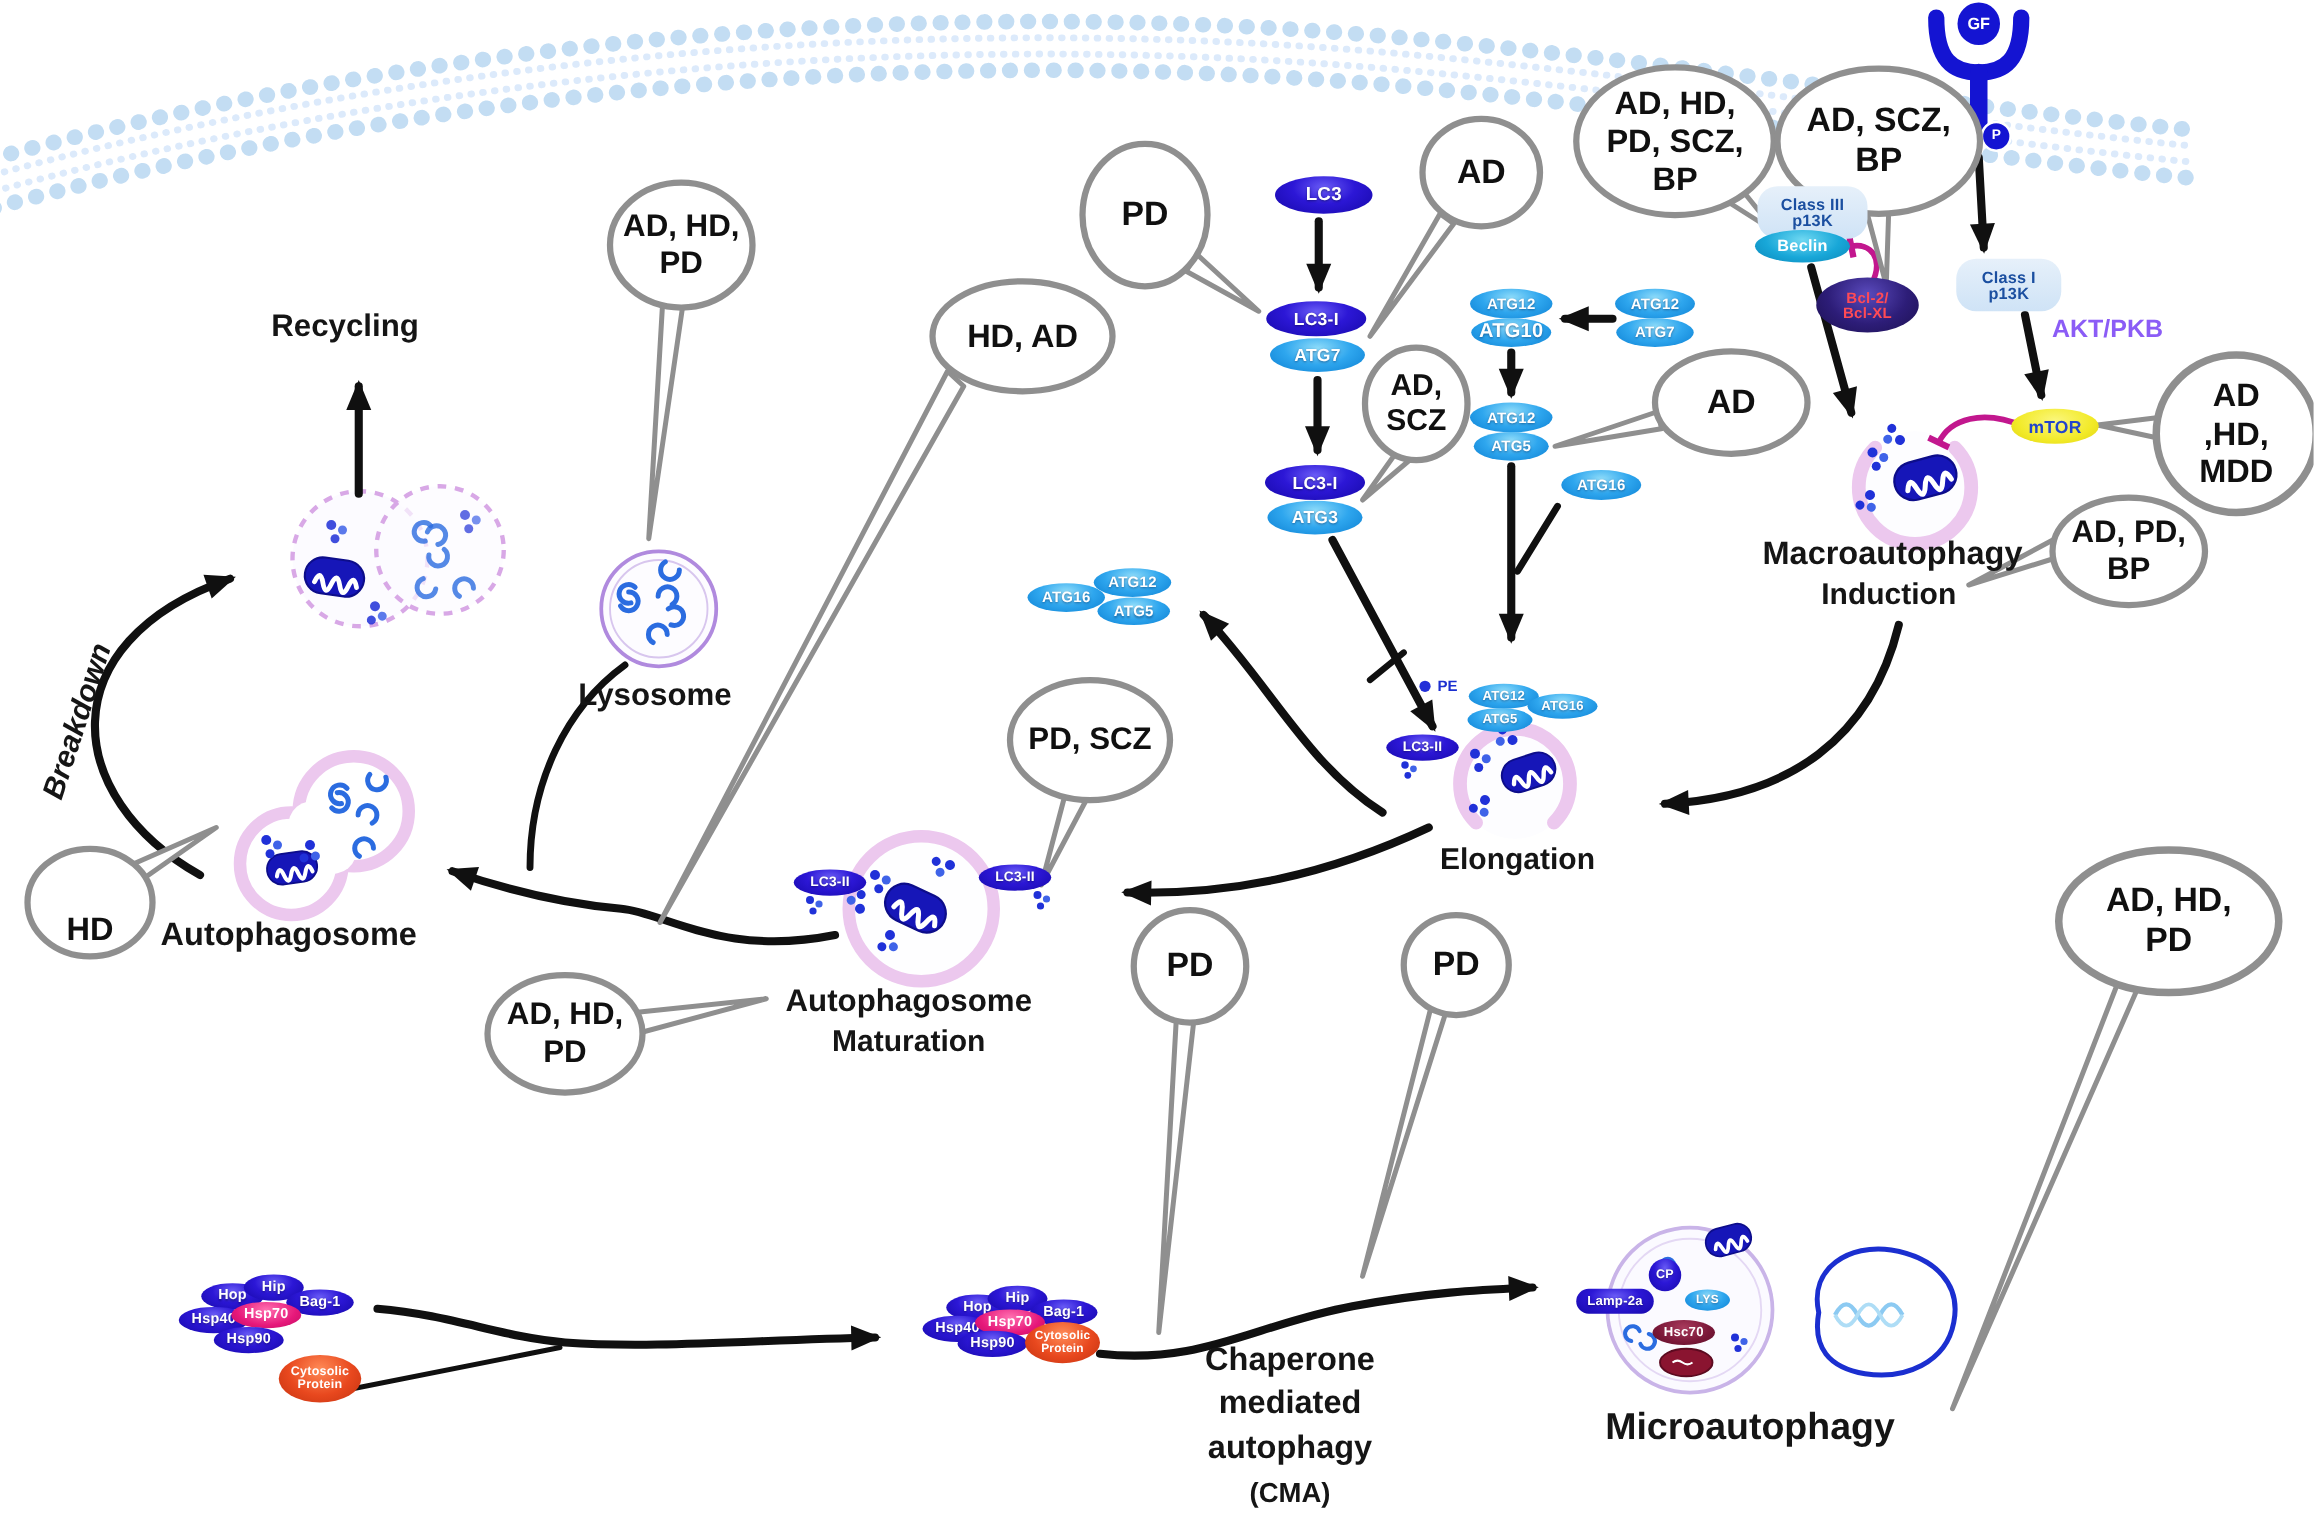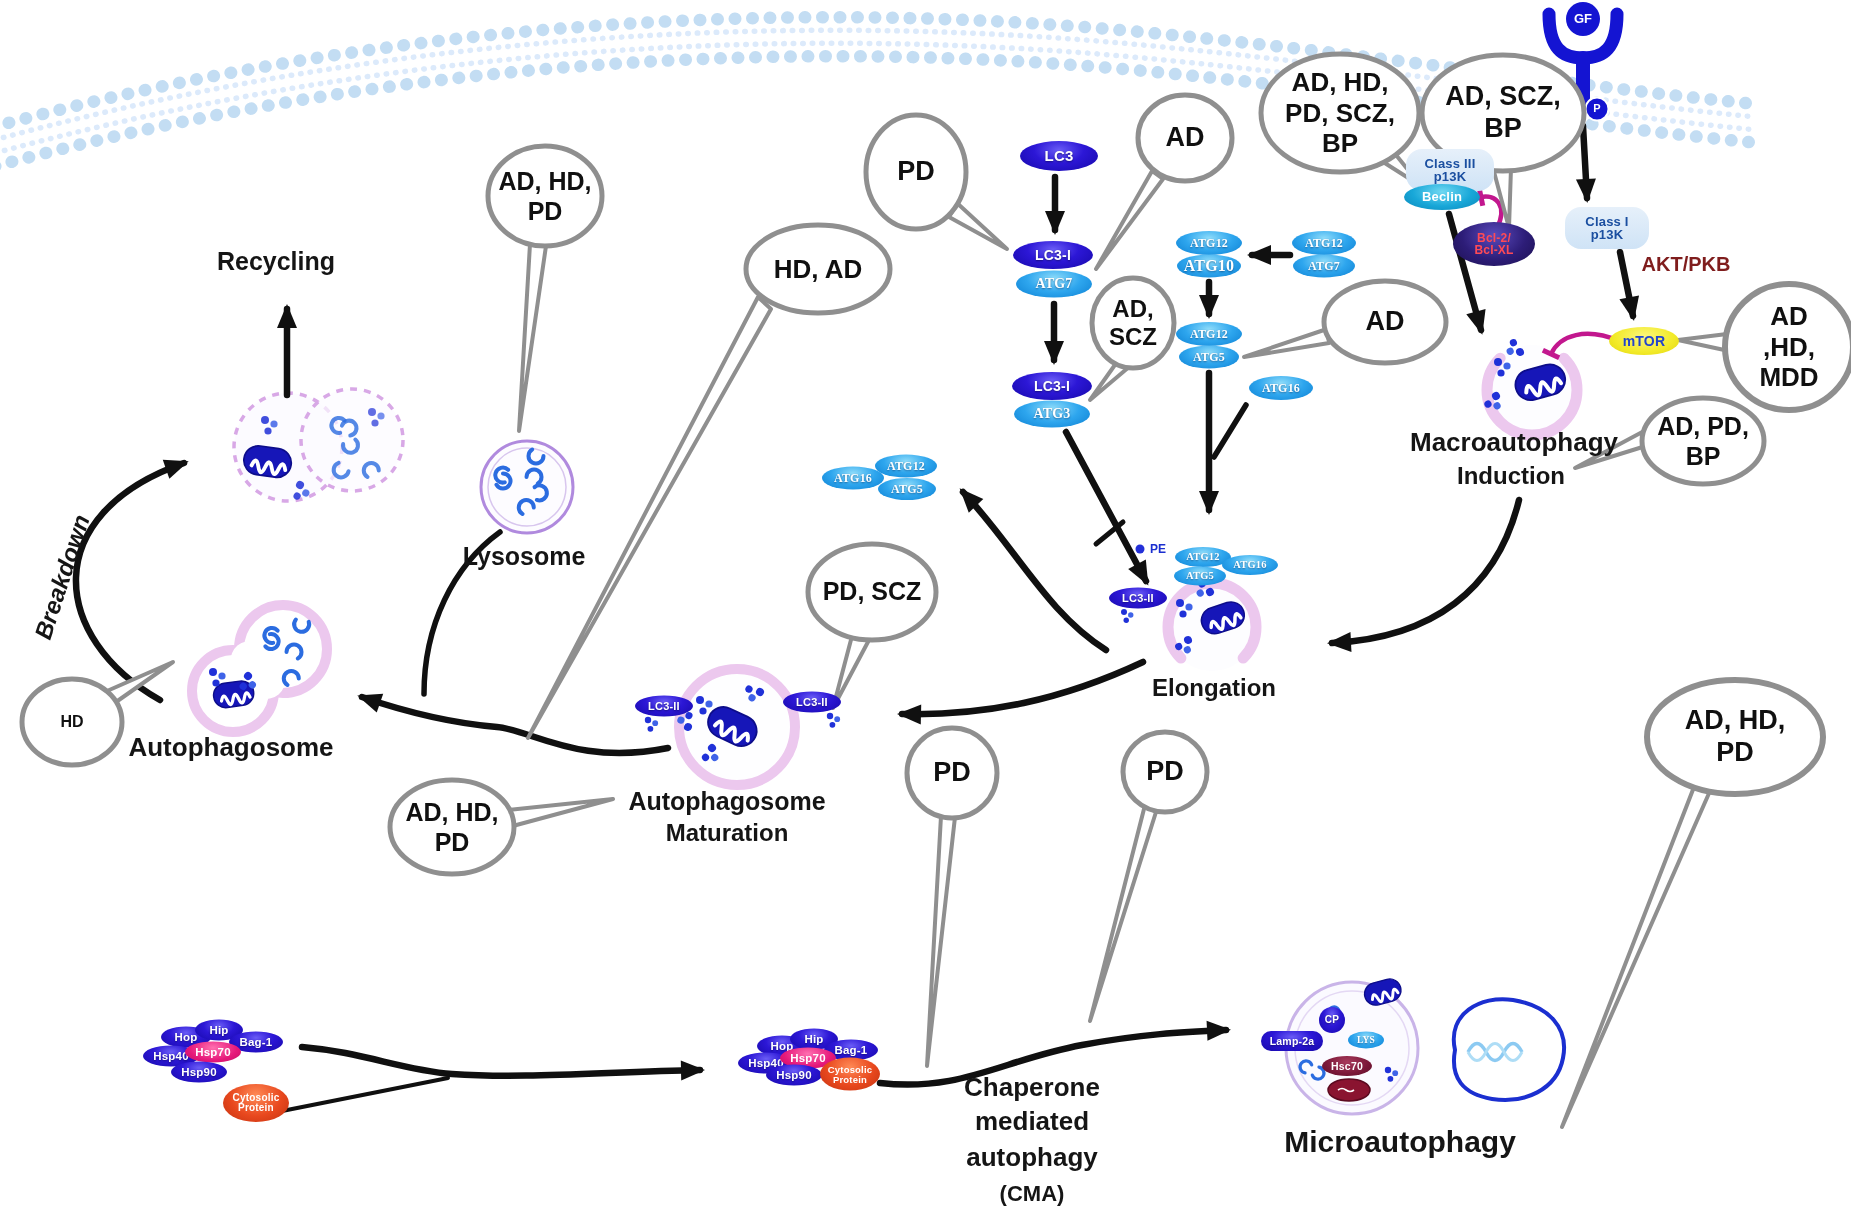--- a/index.html
+++ b/index.html
@@ -11,21 +11,21 @@
   .rot{transform:translate(-50%,-50%) rotate(-72deg);font-style:italic;}
   .bub{position:absolute;transform:translate(-50%,-50%);display:flex;flex-direction:column;
        align-items:center;justify-content:center;font-weight:700;color:#101010;
        text-align:center;line-height:1.18;}
   .pill{position:absolute;transform:translate(-50%,-50%);display:flex;flex-direction:column;
         align-items:center;justify-content:center;color:#fff;font-weight:700;border-radius:50%;
         line-height:1.02;text-align:center;letter-spacing:.2px;}
   .dk{background:radial-gradient(ellipse at 50% 30%,#6a5cf6 0%,#2c17d6 45%,#1608a8 100%);
       text-shadow:0 1px 2px rgba(0,0,60,.55);}
   .lt{background:radial-gradient(ellipse at 50% 30%,#8edcfa 0%,#2ea6ee 50%,#0c7fd2 100%);
-      text-shadow:0 1px 2px rgba(0,40,90,.55);font-family:Liberation Serif, serif;}
+      text-shadow:0 1px 2px rgba(0,40,90,.55);}
   .pk{background:radial-gradient(ellipse at 50% 30%,#ff6fb0 0%,#e6187a 60%,#c00d62 100%);}
   .rd{background:radial-gradient(ellipse at 50% 30%,#ff8a56 0%,#e8481e 55%,#c23210 100%);}
   .yl{background:radial-gradient(ellipse at 50% 35%,#fbf77e 0%,#f2ea28 60%,#e0d312 100%);
       color:#2244cc;text-shadow:none;}
   .tl{background:radial-gradient(ellipse at 50% 30%,#6fd8f2 0%,#18a7d8 55%,#0b86b8 100%);}
   .pu{background:radial-gradient(ellipse at 50% 30%,#5a4abc 0%,#2d1d78 55%,#1c1050 100%);
       color:#ff4a55;text-shadow:none;}
   .lb{background:linear-gradient(#e6f0fa,#cfe3f6);color:#1b4fa0;border-radius:16px;text-shadow:none;align-items:center;}
   .mr{background:radial-gradient(ellipse at 50% 30%,#a83a5c 0%,#7a1738 60%,#5c0f28 100%);}
   .wt{color:#fff;}
@@ -234,21 +234,21 @@
 <div class="lbl" style="left:727px;top:801px;font-size:25px">Autophagosome</div>
 <div class="lbl" style="left:727px;top:833px;font-size:24px">Maturation</div>
 <div class="lbl" style="left:1214px;top:688px;font-size:24px">Elongation</div>
 <div class="lbl" style="left:1514px;top:443px;font-size:26px">Macroautophagy</div>
 <div class="lbl" style="left:1511px;top:476px;font-size:24px">Induction</div>
 <div class="lbl" style="left:1032px;top:1088px;font-size:26px">Chaperone</div>
 <div class="lbl" style="left:1032px;top:1122px;font-size:26px">mediated</div>
 <div class="lbl" style="left:1032px;top:1158px;font-size:26px">autophagy</div>
 <div class="lbl" style="left:1032px;top:1194px;font-size:22px">(CMA)</div>
 <div class="lbl" style="left:1400px;top:1142px;font-size:30px">Microautophagy</div>
-<div class="lbl" style="left:1686px;top:264px;font-size:20px;color:#7f1d1d">AKT/PKB</div>
+<div class="lbl" style="left:1686px;top:264px;font-size:20px;color:#8b5cf6">AKT/PKB</div>
 
 <div class="lbl wt" style="left:1583px;top:19px;font-size:13px;color:#fff">GF</div>
 <div class="lbl wt" style="left:1569px;top:109px;font-size:11px;color:#fff">P</div>
 <div class="lbl wt" style="left:1597px;top:109px;font-size:11px;color:#fff">P</div>
 
 <div class="pill dk" style="left:1059px;top:156px;width:78px;height:30px;font-size:15px">LC3</div>
 <div class="pill dk" style="left:1053px;top:255px;width:80px;height:28px;font-size:14px">LC3-I</div>
 <div class="pill lt" style="left:1054px;top:284px;width:76px;height:27px;font-size:14px">ATG7</div>
 <div class="pill dk" style="left:1052px;top:386px;width:80px;height:28px;font-size:14px">LC3-I</div>
 <div class="pill lt" style="left:1052px;top:414px;width:76px;height:27px;font-size:14px">ATG3</div>
@@ -353,21 +353,21 @@
   <div>AD, PD,</div>
   <div>BP</div>
 </div>
 <div class="bub" style="left:872px;top:592px;font-size:25px">
   <div>PD, SCZ</div>
 </div>
 <div class="bub" style="left:452px;top:827px;font-size:25px">
   <div>AD, HD,</div>
   <div>PD</div>
 </div>
-<div class="bub" style="left:72px;top:722px;font-size:16px">
+<div class="bub" style="left:72px;top:743px;font-size:26px">
   <div>HD</div>
 </div>
 <div class="bub" style="left:952px;top:773px;font-size:27px">
   <div>PD</div>
 </div>
 <div class="bub" style="left:1165px;top:772px;font-size:27px">
   <div>PD</div>
 </div>
 <div class="bub" style="left:1735px;top:737px;font-size:27px">
   <div>AD, HD, PD</div>

